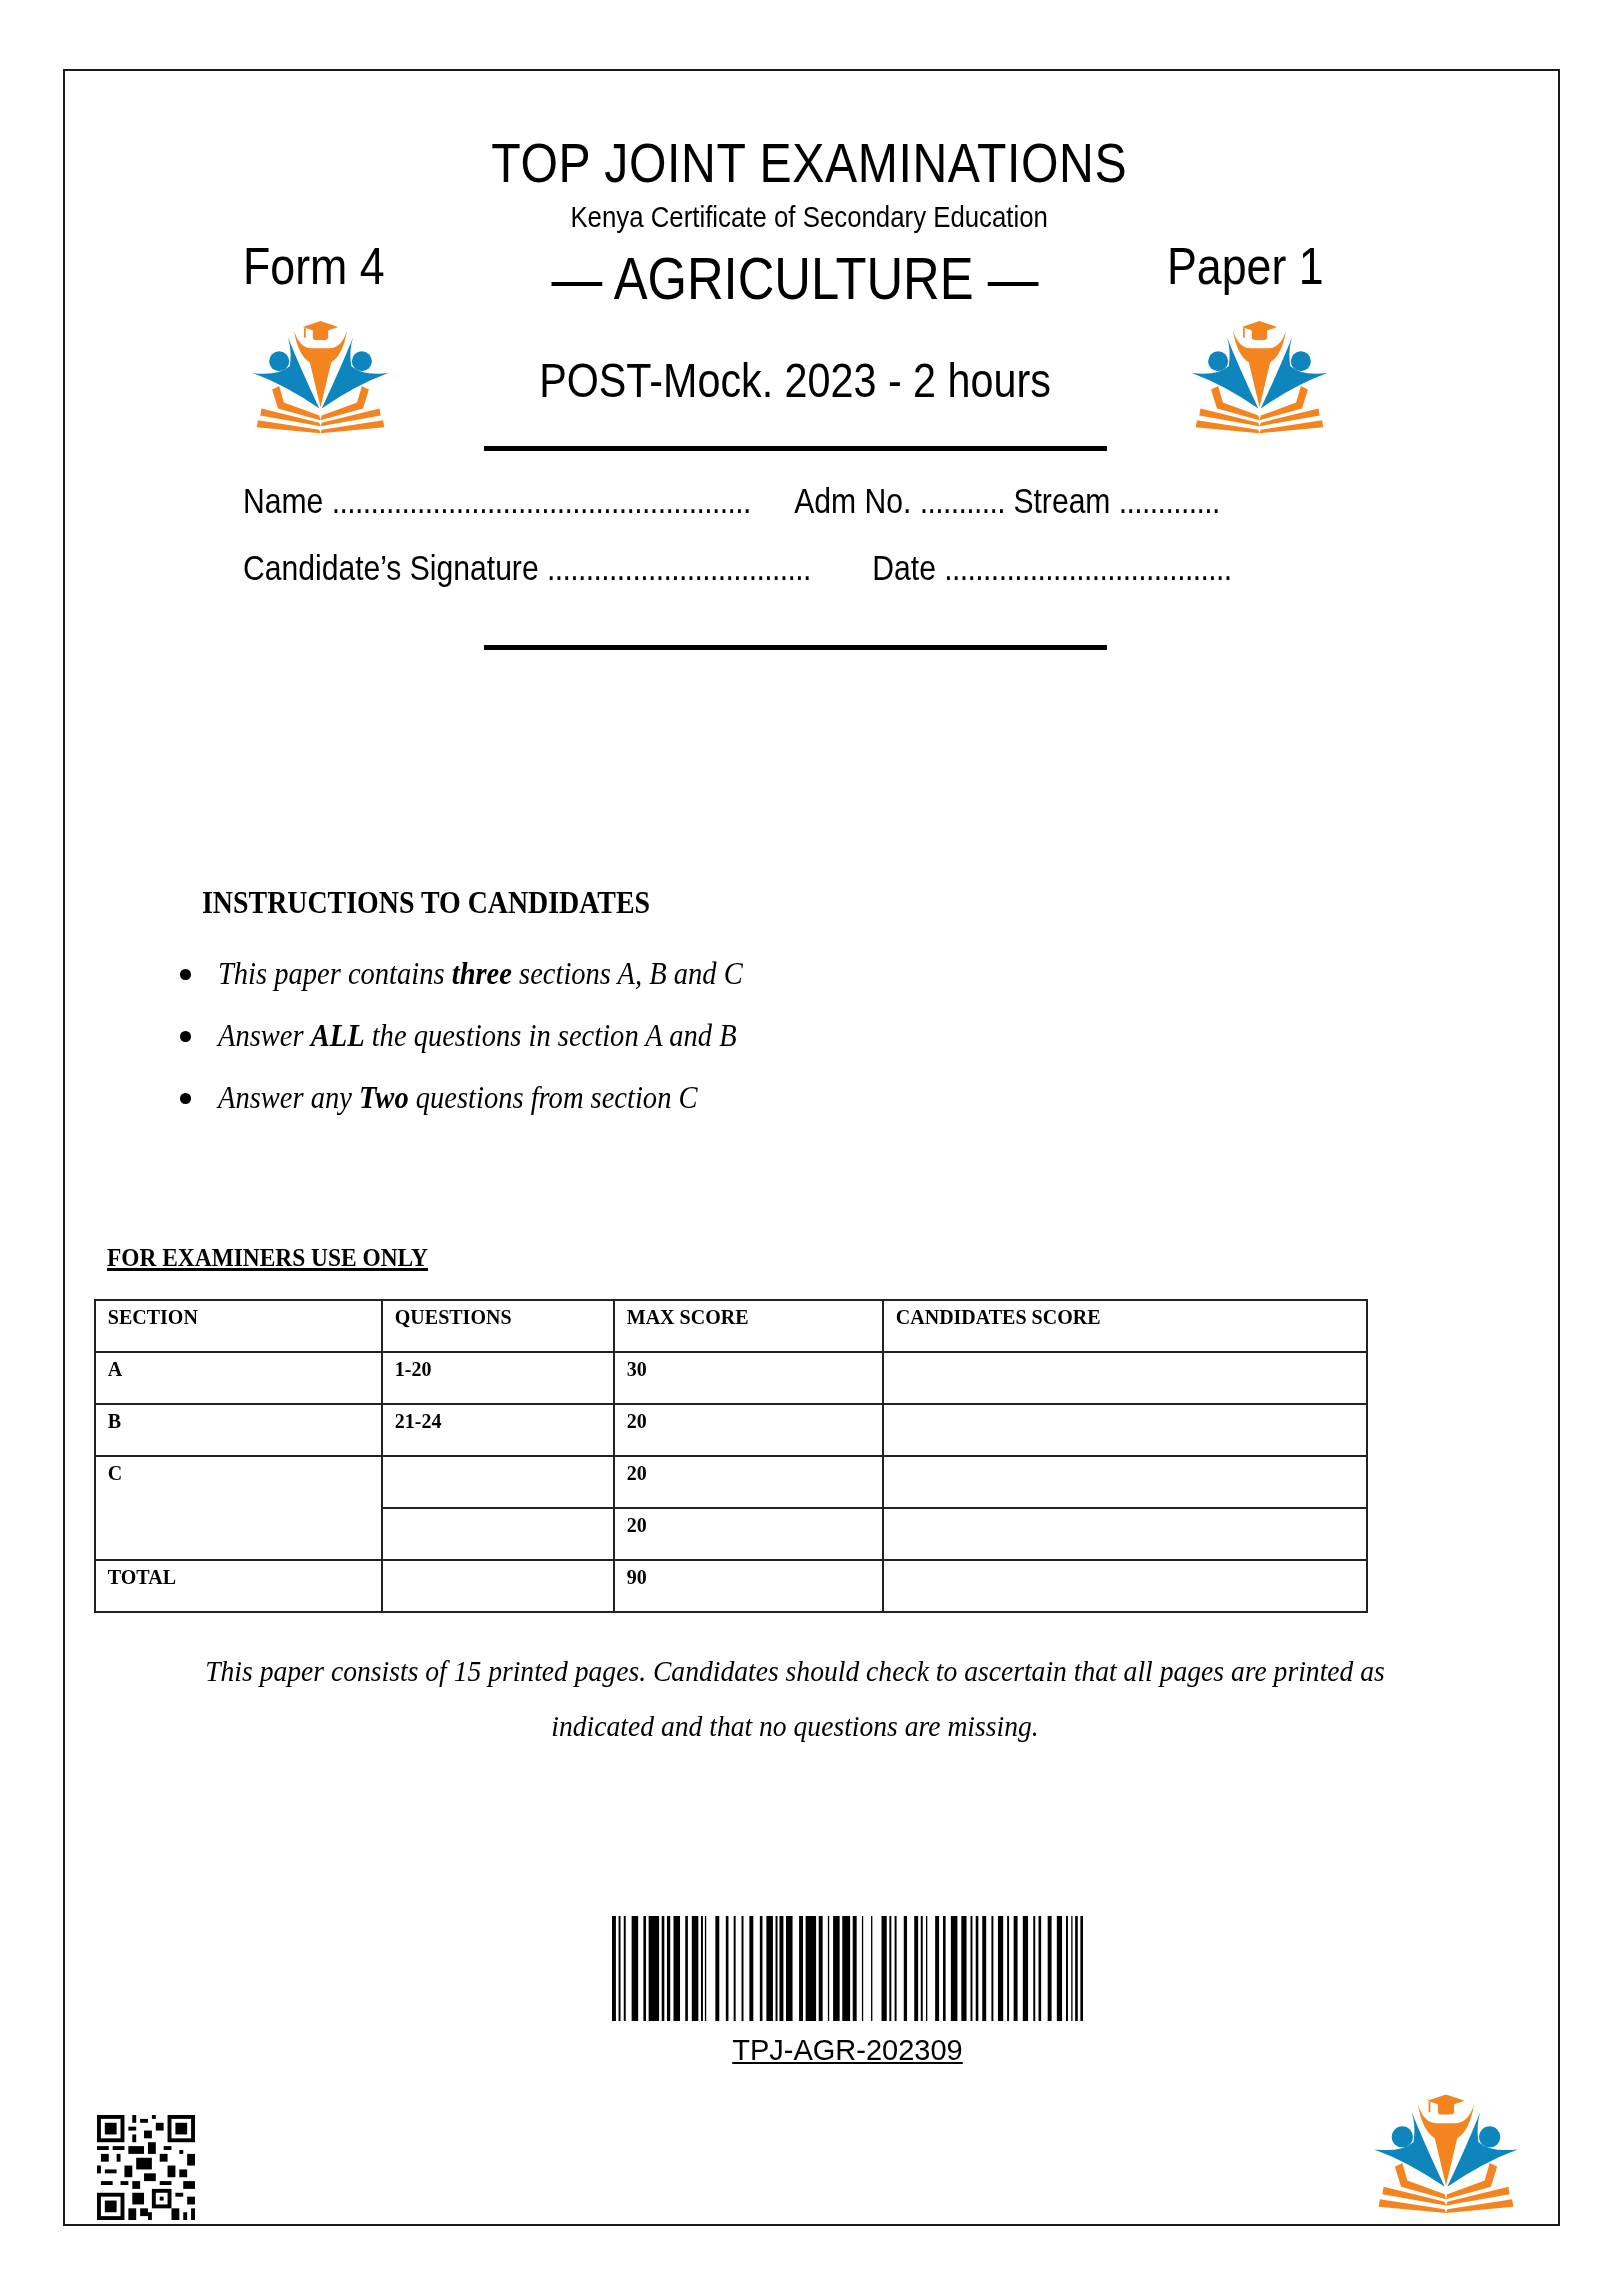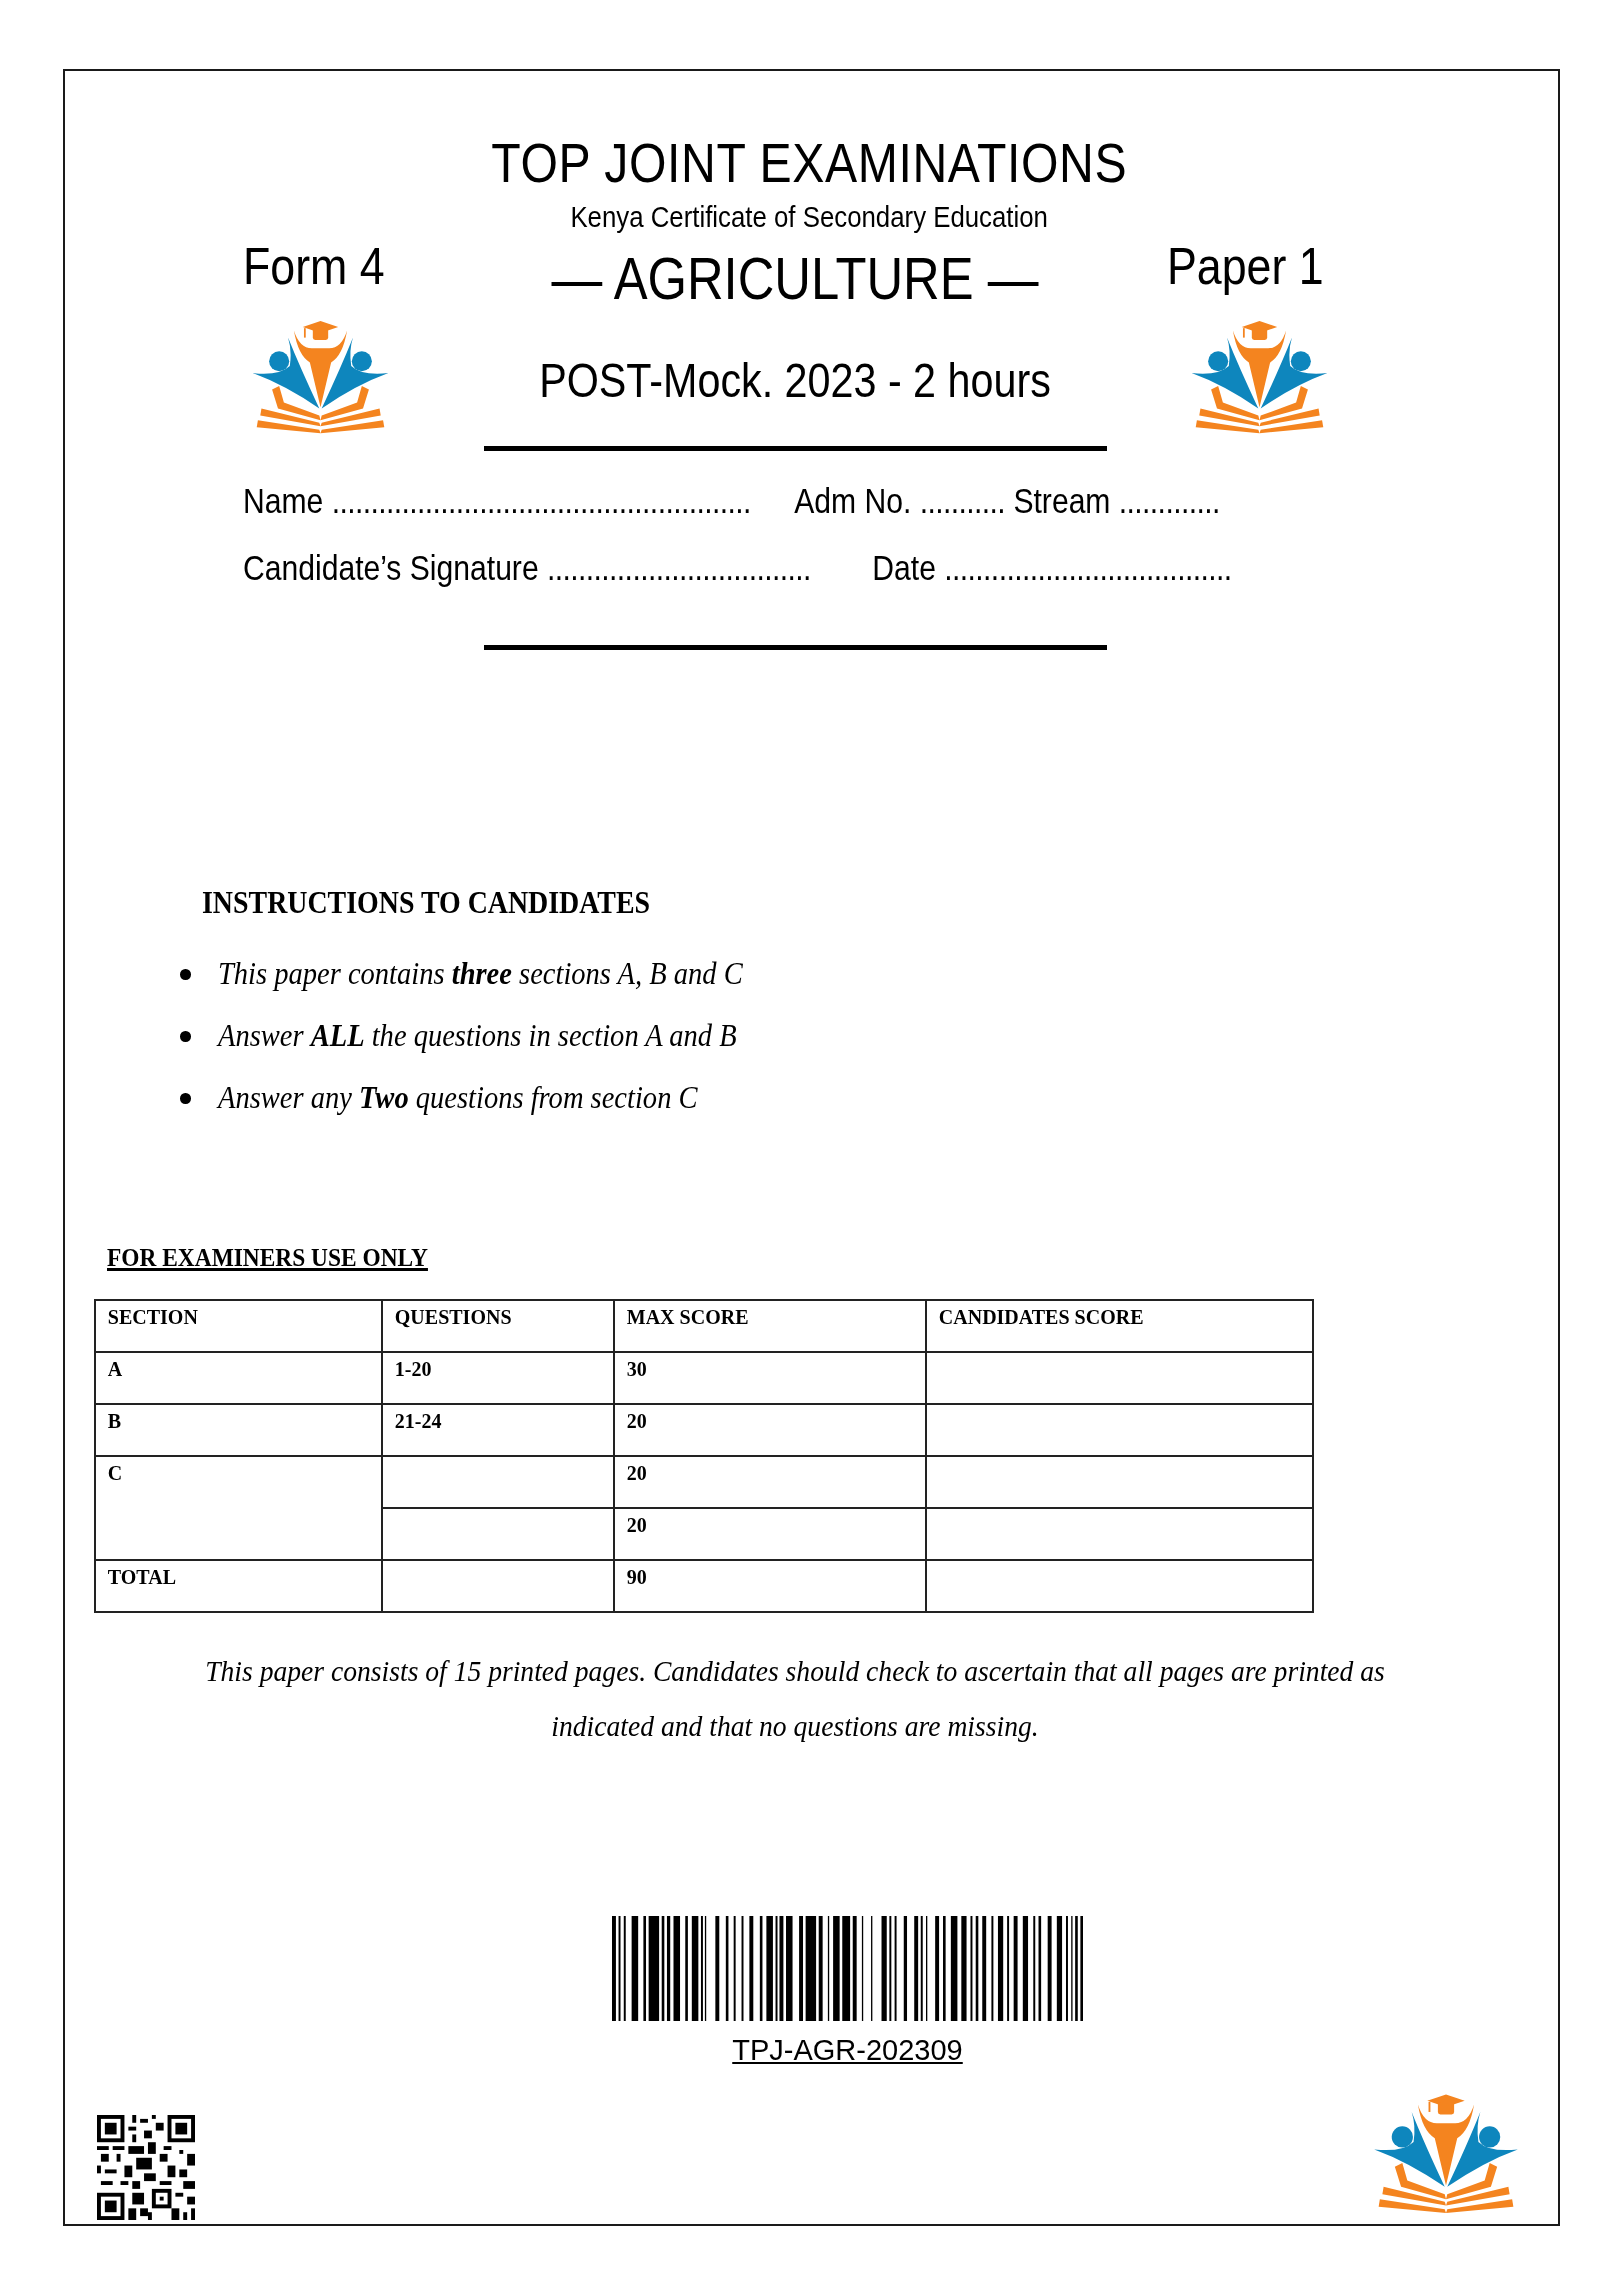--- a/index.html
+++ b/index.html
@@ -21,21 +21,21 @@
 
   .instr-head { left:202px; top:885px; font-size:31px; font-weight:bold; transform:scaleX(0.9); transform-origin:0 0; }
   .instr-list { left:164px; top:940px; margin:16px; padding:0; list-style:none; }
   .instr-list li { position:relative; height:62px; font-size:31px; font-style:italic; padding-left:38px; white-space:nowrap; }
   .instr-list li .bullet { position:absolute; left:0; top:13px; width:10.5px; height:10.5px; border-radius:50%; background:#000; }
   .instr-list li .txt { display:inline-block; transform:scaleX(0.92); transform-origin:0 0; }
 
   .exam-head { left:107px; top:1243px; font-size:26px; font-weight:bold; text-decoration:underline; text-decoration-thickness:2.6px; transform:scaleX(0.9); transform-origin:0 0; }
   table.scores { position:absolute; left:94px; top:1299px; border-collapse:collapse; font-family:"Liberation Serif", "DejaVu Serif", serif; font-weight:bold; font-size:20px; }
   table.scores td { border:2px solid #222; height:48px; vertical-align:top; padding:5.2px 0 0 11.8px; box-sizing:border-box; }
-  .c1 { width:287px; } .c2 { width:232px; } .c3 { width:312px; } .c4 { width:387px;border-radius:15px; }
+  .c1 { width:287px; } .c2 { width:232px; } .c3 { width:269px; } .c4 { width:484px;border-radius:15px; }
 
   .footnote { left:0; width:1590px; text-align:center; font-size:30px; font-style:italic; transform:scaleX(0.92); transform-origin:795px 0; }
   .barcode { left:612px; top:1916px; width:471px; height:105px; }
   .barcode-text { left:612px; width:471px; top:2034px; text-align:center; font-size:29px;text-decoration:underline; }
   .qr { left:97px; top:2115px; width:98px; height:105px; }
 </style>
 </head>
 <body>
 
 <div class="page-border"></div>

